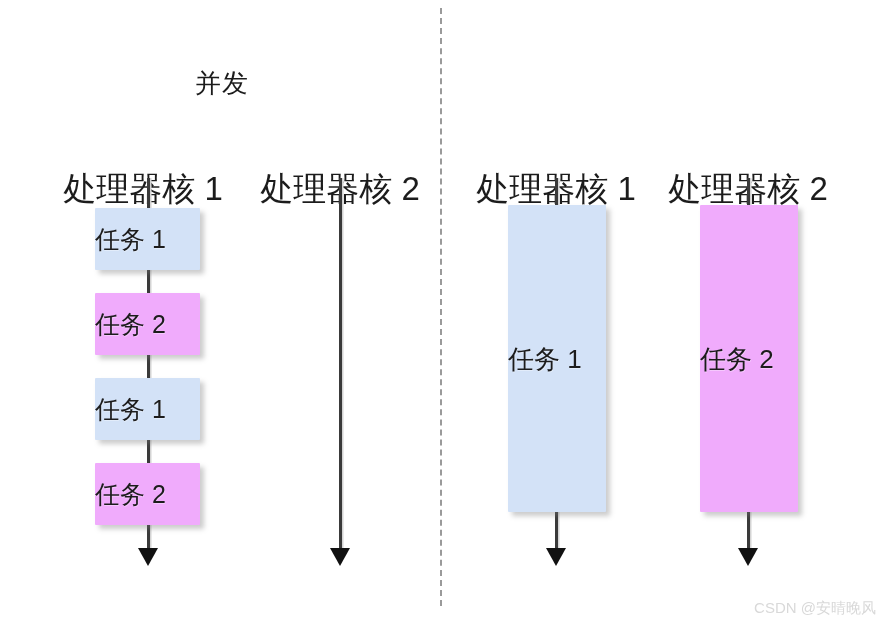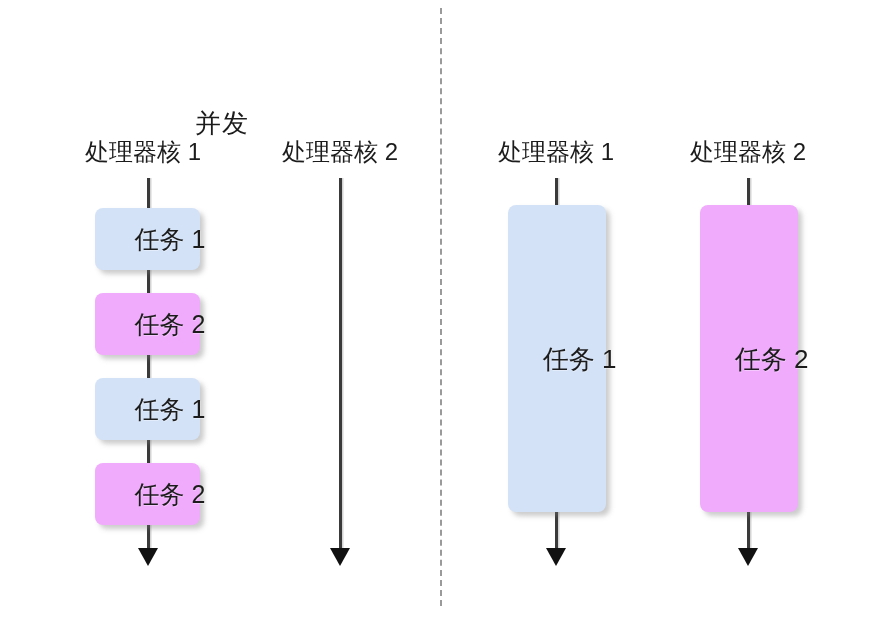--- a/index.html
+++ b/index.html
@@ -30,29 +30,29 @@
 
   
   .panel-title {
     position: absolute;
     text-align: center;
     font-size: 26px;
     color: #1c1c1c;
     letter-spacing: 1px;
     white-space: nowrap;
     line-height: 1;
-    margin-top: 40px;
   }
   .core-label {
     position: absolute;
     text-align: center;
-    font-size: 24px;
+    font-size: 33px;
     color: #1c1c1c;
     white-space: nowrap;
     line-height: 1;
+    margin-top: 32px;
   }
 
   
   .stem {
     position: absolute;
     width: 3px;
     background: #3a3a3a;
     box-shadow: 1.5px 0 0 #d4d4d4;
   }
   .arrowhead {
@@ -60,27 +60,26 @@
     width: 0;
     height: 0;
     border-left: 10px solid transparent;
     border-right: 10px solid transparent;
     border-top: 18px solid #111111;
   }
 
   
   .task-box {
     position: absolute;
-    border-radius: 8px;
+    border-radius: 1px;
     box-shadow: 4px 4px 5px rgba(120,120,120,0.38);
     display: flex;
     align-items: center;
-    justify-content: center;
+    justify-content: flex-start;
     box-sizing: border-box;
-    padding-left: 45px;
   }
   .task-box.blue   { background: #d3e2f7; }
   .task-box.orange { background: #f0abfc; }
 
   .task-label {
     font-size: 25px;
     color: #1c1c1c;
     white-space: nowrap;
     line-height: 1;
     text-shadow: 0.5px 0.5px 0 rgba(255,255,255,0.35);
@@ -145,14 +144,15 @@
     <span class="task-label">任务 1</span>
   </div>
 
   <div class="stem" style="left:747px; top:178px; height:378px;"></div>
   <div class="arrowhead" style="left:738px; top:548px;"></div>
 
   <div class="task-box orange big" style="left:700px; top:205px; width:98px; height:307px;">
     <span class="task-label">任务 2</span>
   </div>
 
+  <div class="watermark">CSDN @安晴晚风</div>
 
 </div>
 
 </body></html>

